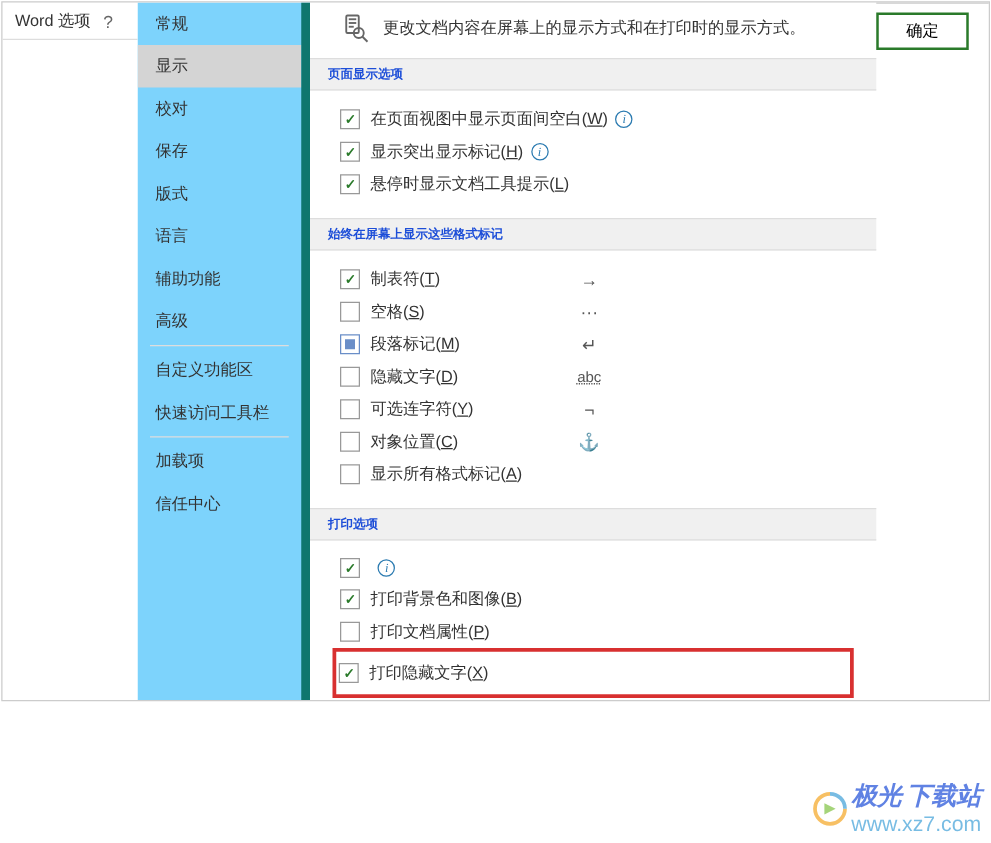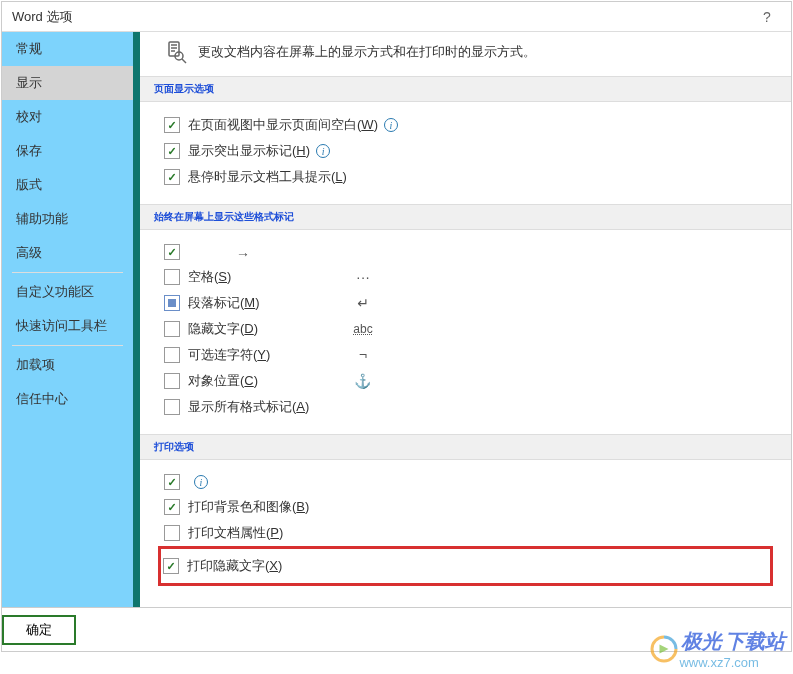--- a/index.html
+++ b/index.html
@@ -8,24 +8,24 @@
       font-size: 13px;
       background: #fff;
       color: #333;
       width: 793px;
       height: 674px;
       position: relative;
     }
     .dialog {
       border: 1px solid #ccc;
       width: 791px;
-      height: 651px;
+      height: 560px;
       margin: 1px;
       display: flex;
-      flex-direction: column;
+      flex-direction: row;
     }
     .titlebar {
       height: 30px;
       border-bottom: 1px solid #ddd;
       display: flex;
       align-items: center;
       padding: 0 10px;
       font-size: 13px;
     }
     .titlebar .title { flex: 1; }
@@ -187,20 +187,21 @@
     <span class="title">Word 选项</span>
     <span class="help-btn">?</span>
   </div>
   <div class="body">
     <div class="sidebar" id="sidebar">
         <div class="sidebar-item"><span>常规</span></div>
         <div class="sidebar-item selected"><span>显示</span></div>
         <div class="sidebar-item"><span>校对</span></div>
         <div class="sidebar-item"><span>保存</span></div>
         <div class="sidebar-item"><span>版式</span></div>
+        <div class="sidebar-item"><span>语言</span></div>
         <div class="sidebar-item"><span>辅助功能</span></div>
         <div class="sidebar-item"><span>高级</span></div>
         <div class="sidebar-sep"></div>
         <div class="sidebar-item"><span>自定义功能区</span></div>
         <div class="sidebar-item"><span>快速访问工具栏</span></div>
         <div class="sidebar-sep"></div>
         <div class="sidebar-item"><span>加载项</span></div>
         <div class="sidebar-item"><span>信任中心</span></div>
       </div>
     <div class="content">
@@ -233,20 +234,21 @@
           <div class="opt-row">
             <span class="cb-wrap checked"></span>
             <span class="opt-label">悬停时显示文档工具提示(<span class="ul">L</span>)</span>
           </div>
         </div>
 
       <div class="section-title">始终在屏幕上显示这些格式标记</div>
       <div class="section-body" id="sec-format-marks">
           <div class="opt-row">
             <span class="cb-wrap checked"></span>
+            <span class="opt-label">制表符(<span class="ul">T</span>)</span>
             <span class="symbol-col">→</span>
           </div>
           <div class="opt-row">
             <span class="cb-wrap"></span>
             <span class="opt-label">空格(<span class="ul">S</span>)</span>
             <span class="symbol-col">···</span>
           </div>
           <div class="opt-row">
             <span class="cb-wrap indeterminate"></span>
             <span class="opt-label">段落标记(<span class="ul">M</span>)</span>
@@ -306,15 +308,15 @@
   <svg class="logo" viewBox="0 0 40 40">
     <path d="M20 4 A16 16 0 1 0 36 20" fill="none" stroke="#f5a623" stroke-width="4"></path>
     <path d="M20 4 A16 16 0 0 1 36 20" fill="none" stroke="#3fa0d8" stroke-width="4"></path>
     <path d="M14 14 L26 20 L14 26 Z" fill="#7fc242"></path>
   </svg>
   <div>
     <div>
       <span class="text1">极光</span>
       <span style="color:#1d4ed8;font-size:20px;font-weight:bold;font-style:italic;">下载站</span>
     </div>
-    <div style="color:#3fa0d8;font-size:13px;">www.xz7.com</div>
+    <div style="color:#3fa0d8;font-size:17px;text-align:right;">www.xz7.com</div>
   </div>
 </div>
 
 </body></html>

